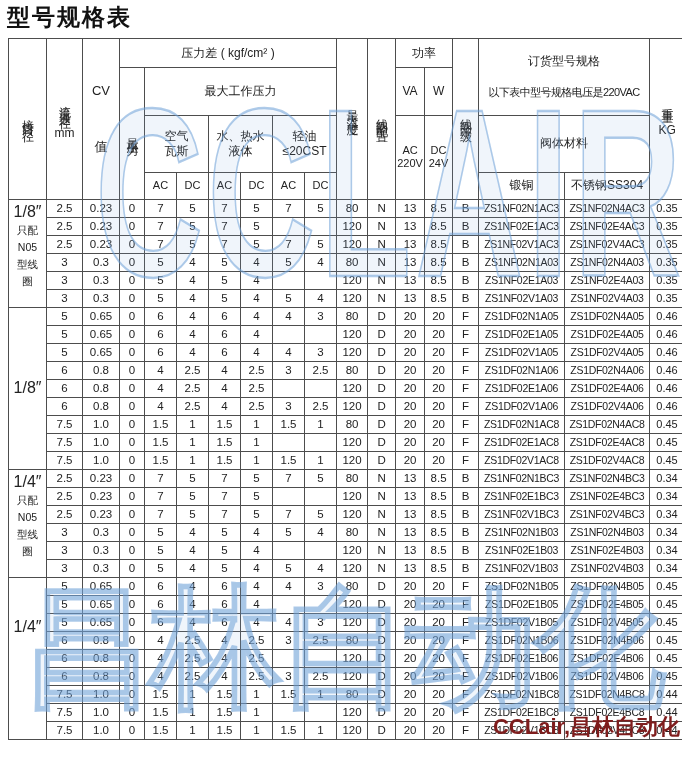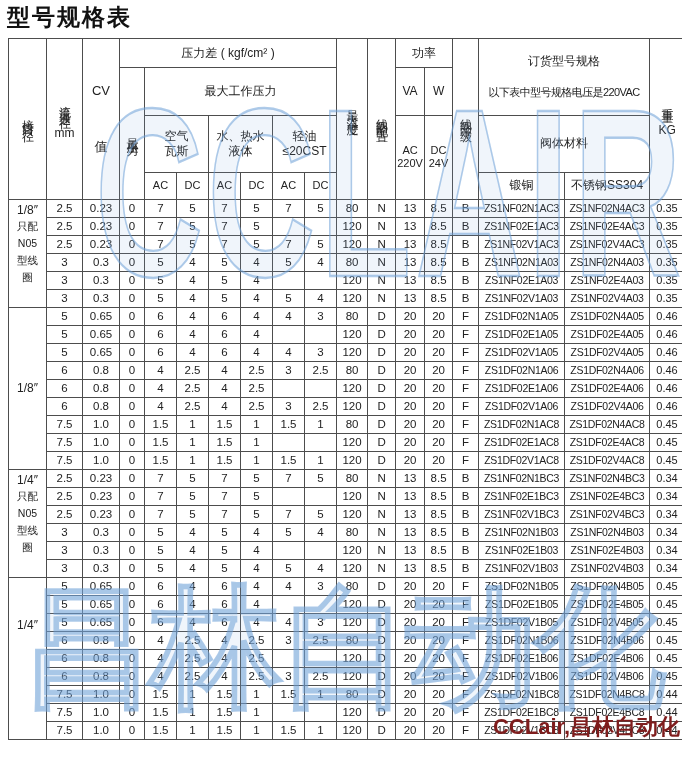--- a/index.html
+++ b/index.html
@@ -29,21 +29,21 @@
   td.model{font-size:10.5px;letter-spacing:-0.3px;}
   td.wt{font-size:11px;}
   .vt{writing-mode:vertical-rl;text-orientation:upright;letter-spacing:4px;display:inline-block;}
   .stack{display:flex;flex-direction:column;align-items:center;justify-content:center;gap:14px;height:100%;}
   .cv-wrap{display:flex;flex-direction:column;align-items:center;justify-content:space-around;height:112px;font-size:13px;}
   .wt-wrap{display:flex;flex-direction:column;align-items:center;justify-content:center;gap:16px;}
   .order-title{font-size:12px;}
   .order-note{font-size:11px;letter-spacing:-0.6px;margin-top:2px;}
   .subhead{font-size:11px;text-align:center;}
   .group-cell{vertical-align:top;}
-  .group-cell .group-size{font-size:12px;padding-top:3px;}
+  .group-cell .group-size{font-size:16px;padding-top:3px;}
   .group-cell .group-note{font-size:10.5px;line-height:17px;margin-top:1px;}
   .group-cell.mid{vertical-align:middle;}
   .group-cell.mid .group-size{padding-top:0;}
   .group-cell.upper .group-size{padding-top:40px;}
   .wm{
     position:absolute;pointer-events:none;font-weight:bold;z-index:3;
     color:rgba(130,170,220,0.12);-webkit-text-stroke:1.5px rgba(110,160,215,0.55);
     white-space:nowrap;
   }
   .wm-top{left:95px;top:55px;font-size:150px;letter-spacing:4px;transform:scaleY(1.6);transform-origin:top;}

